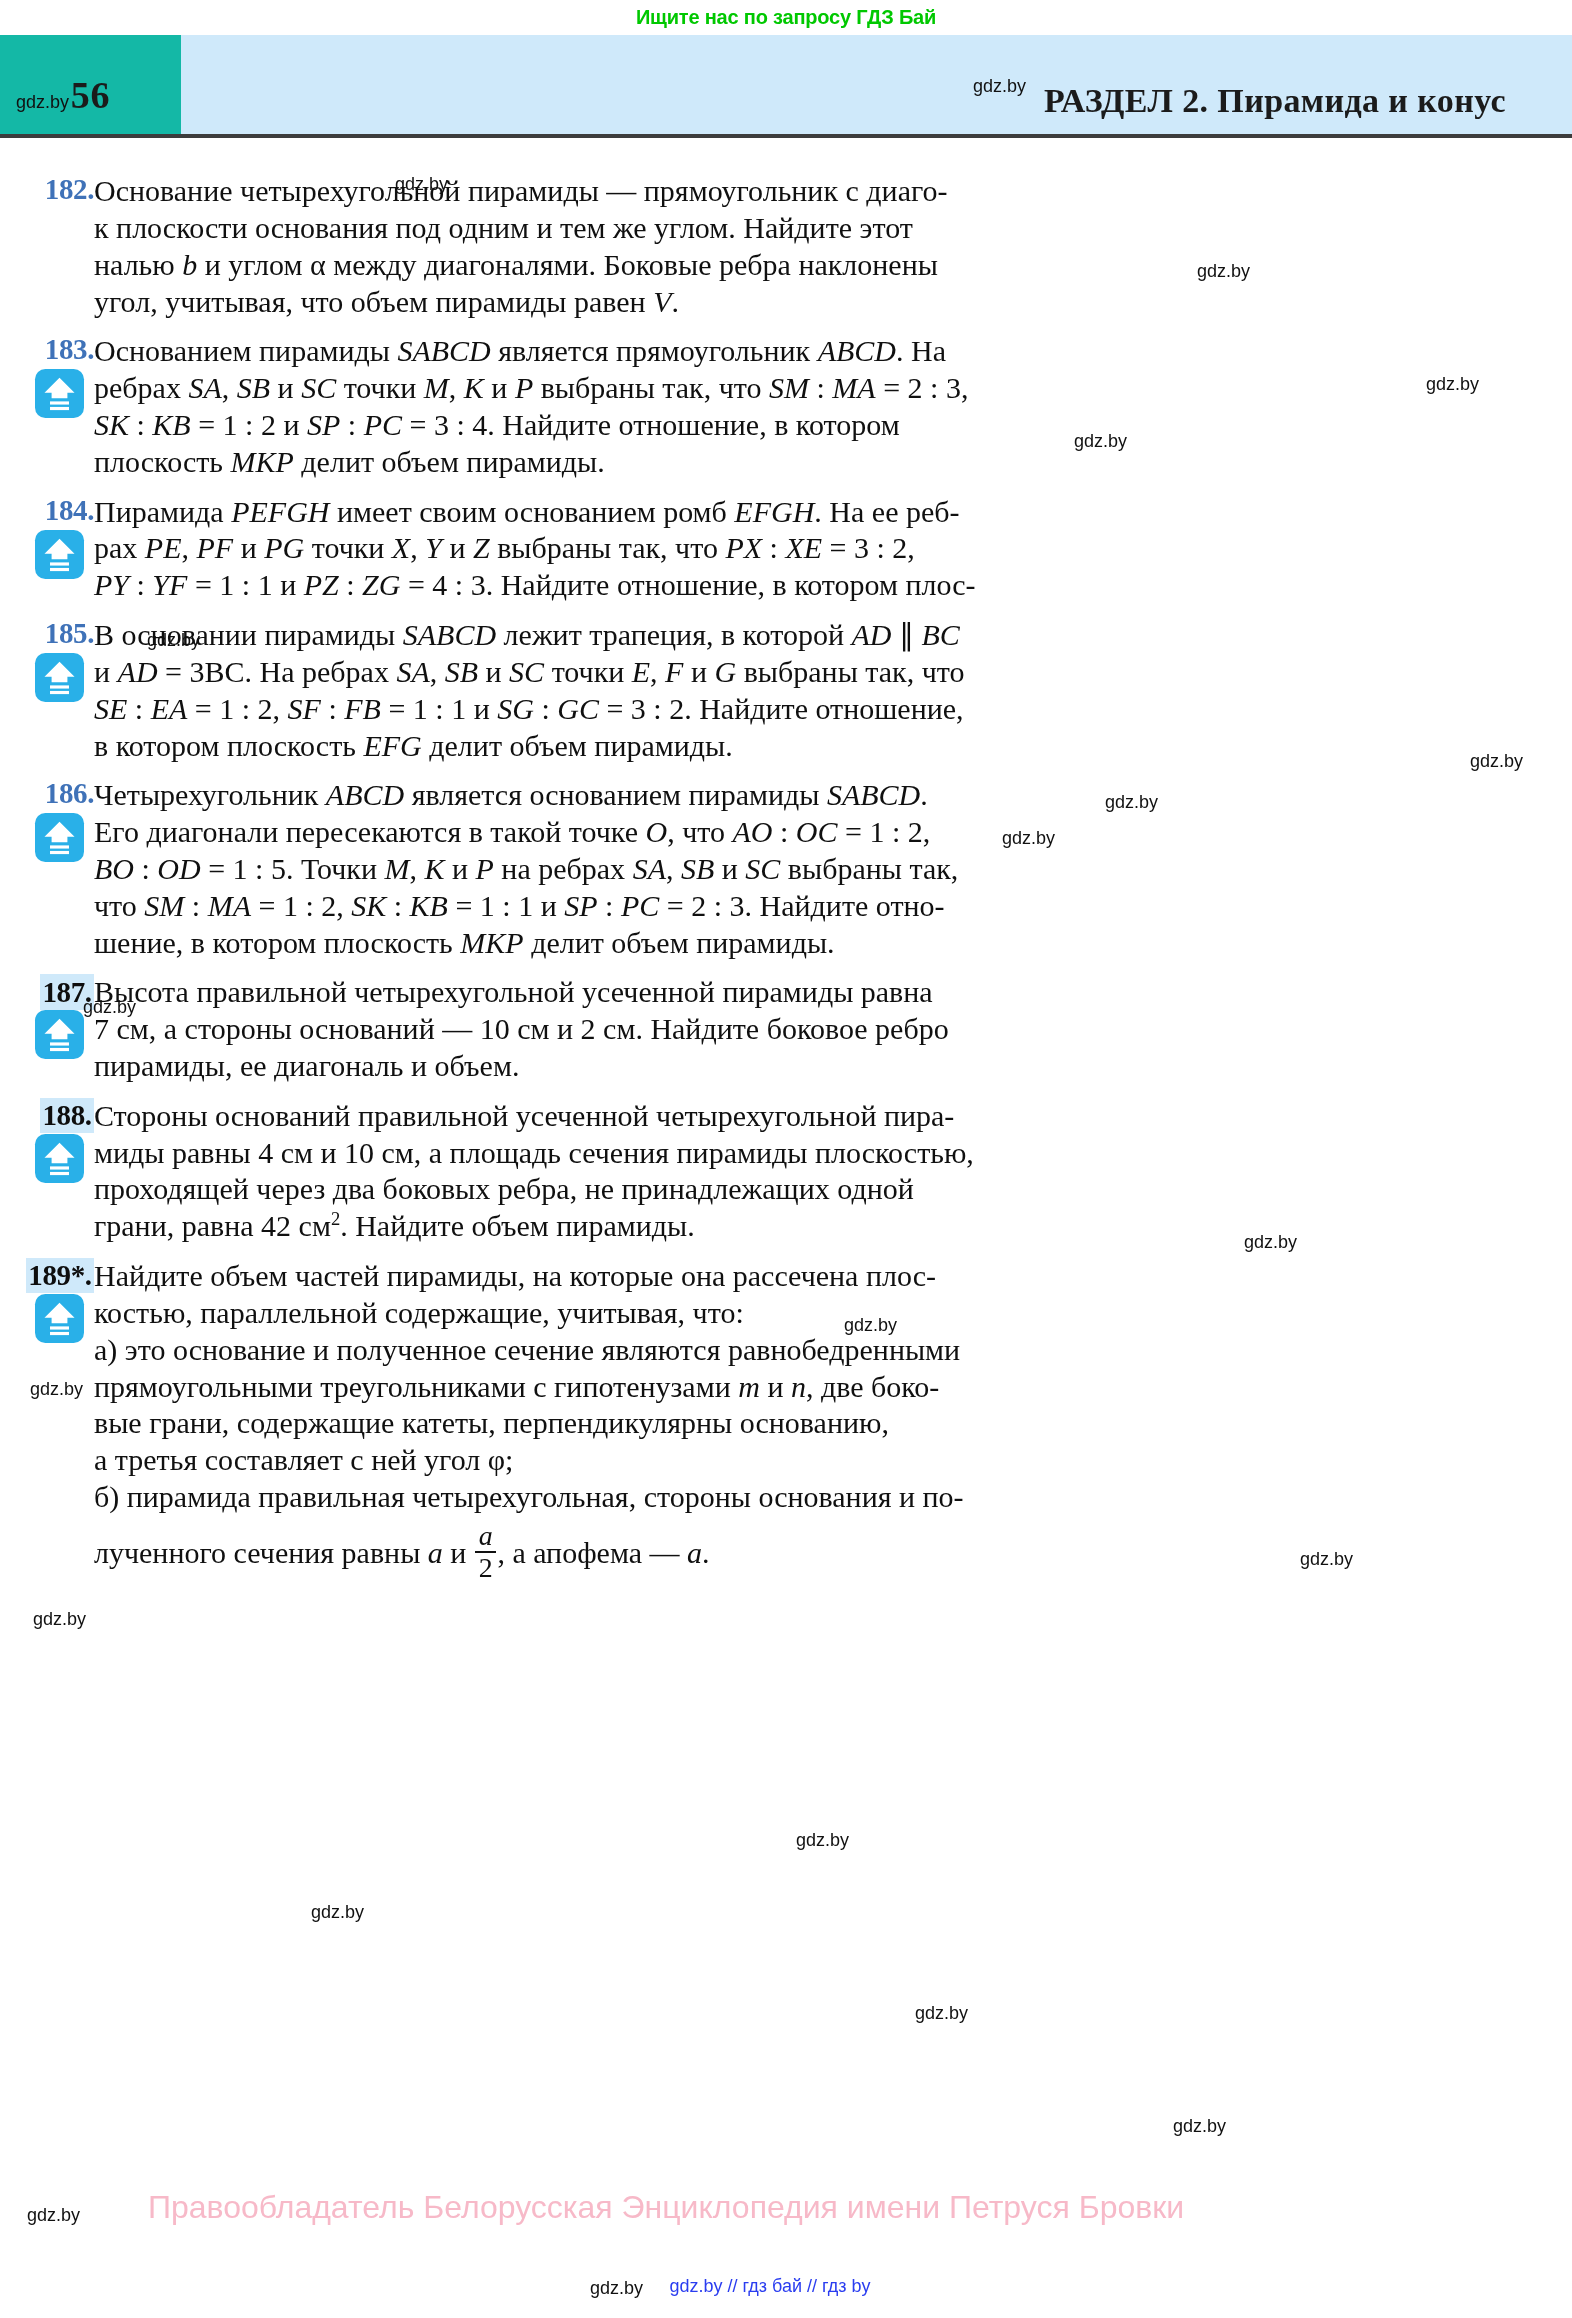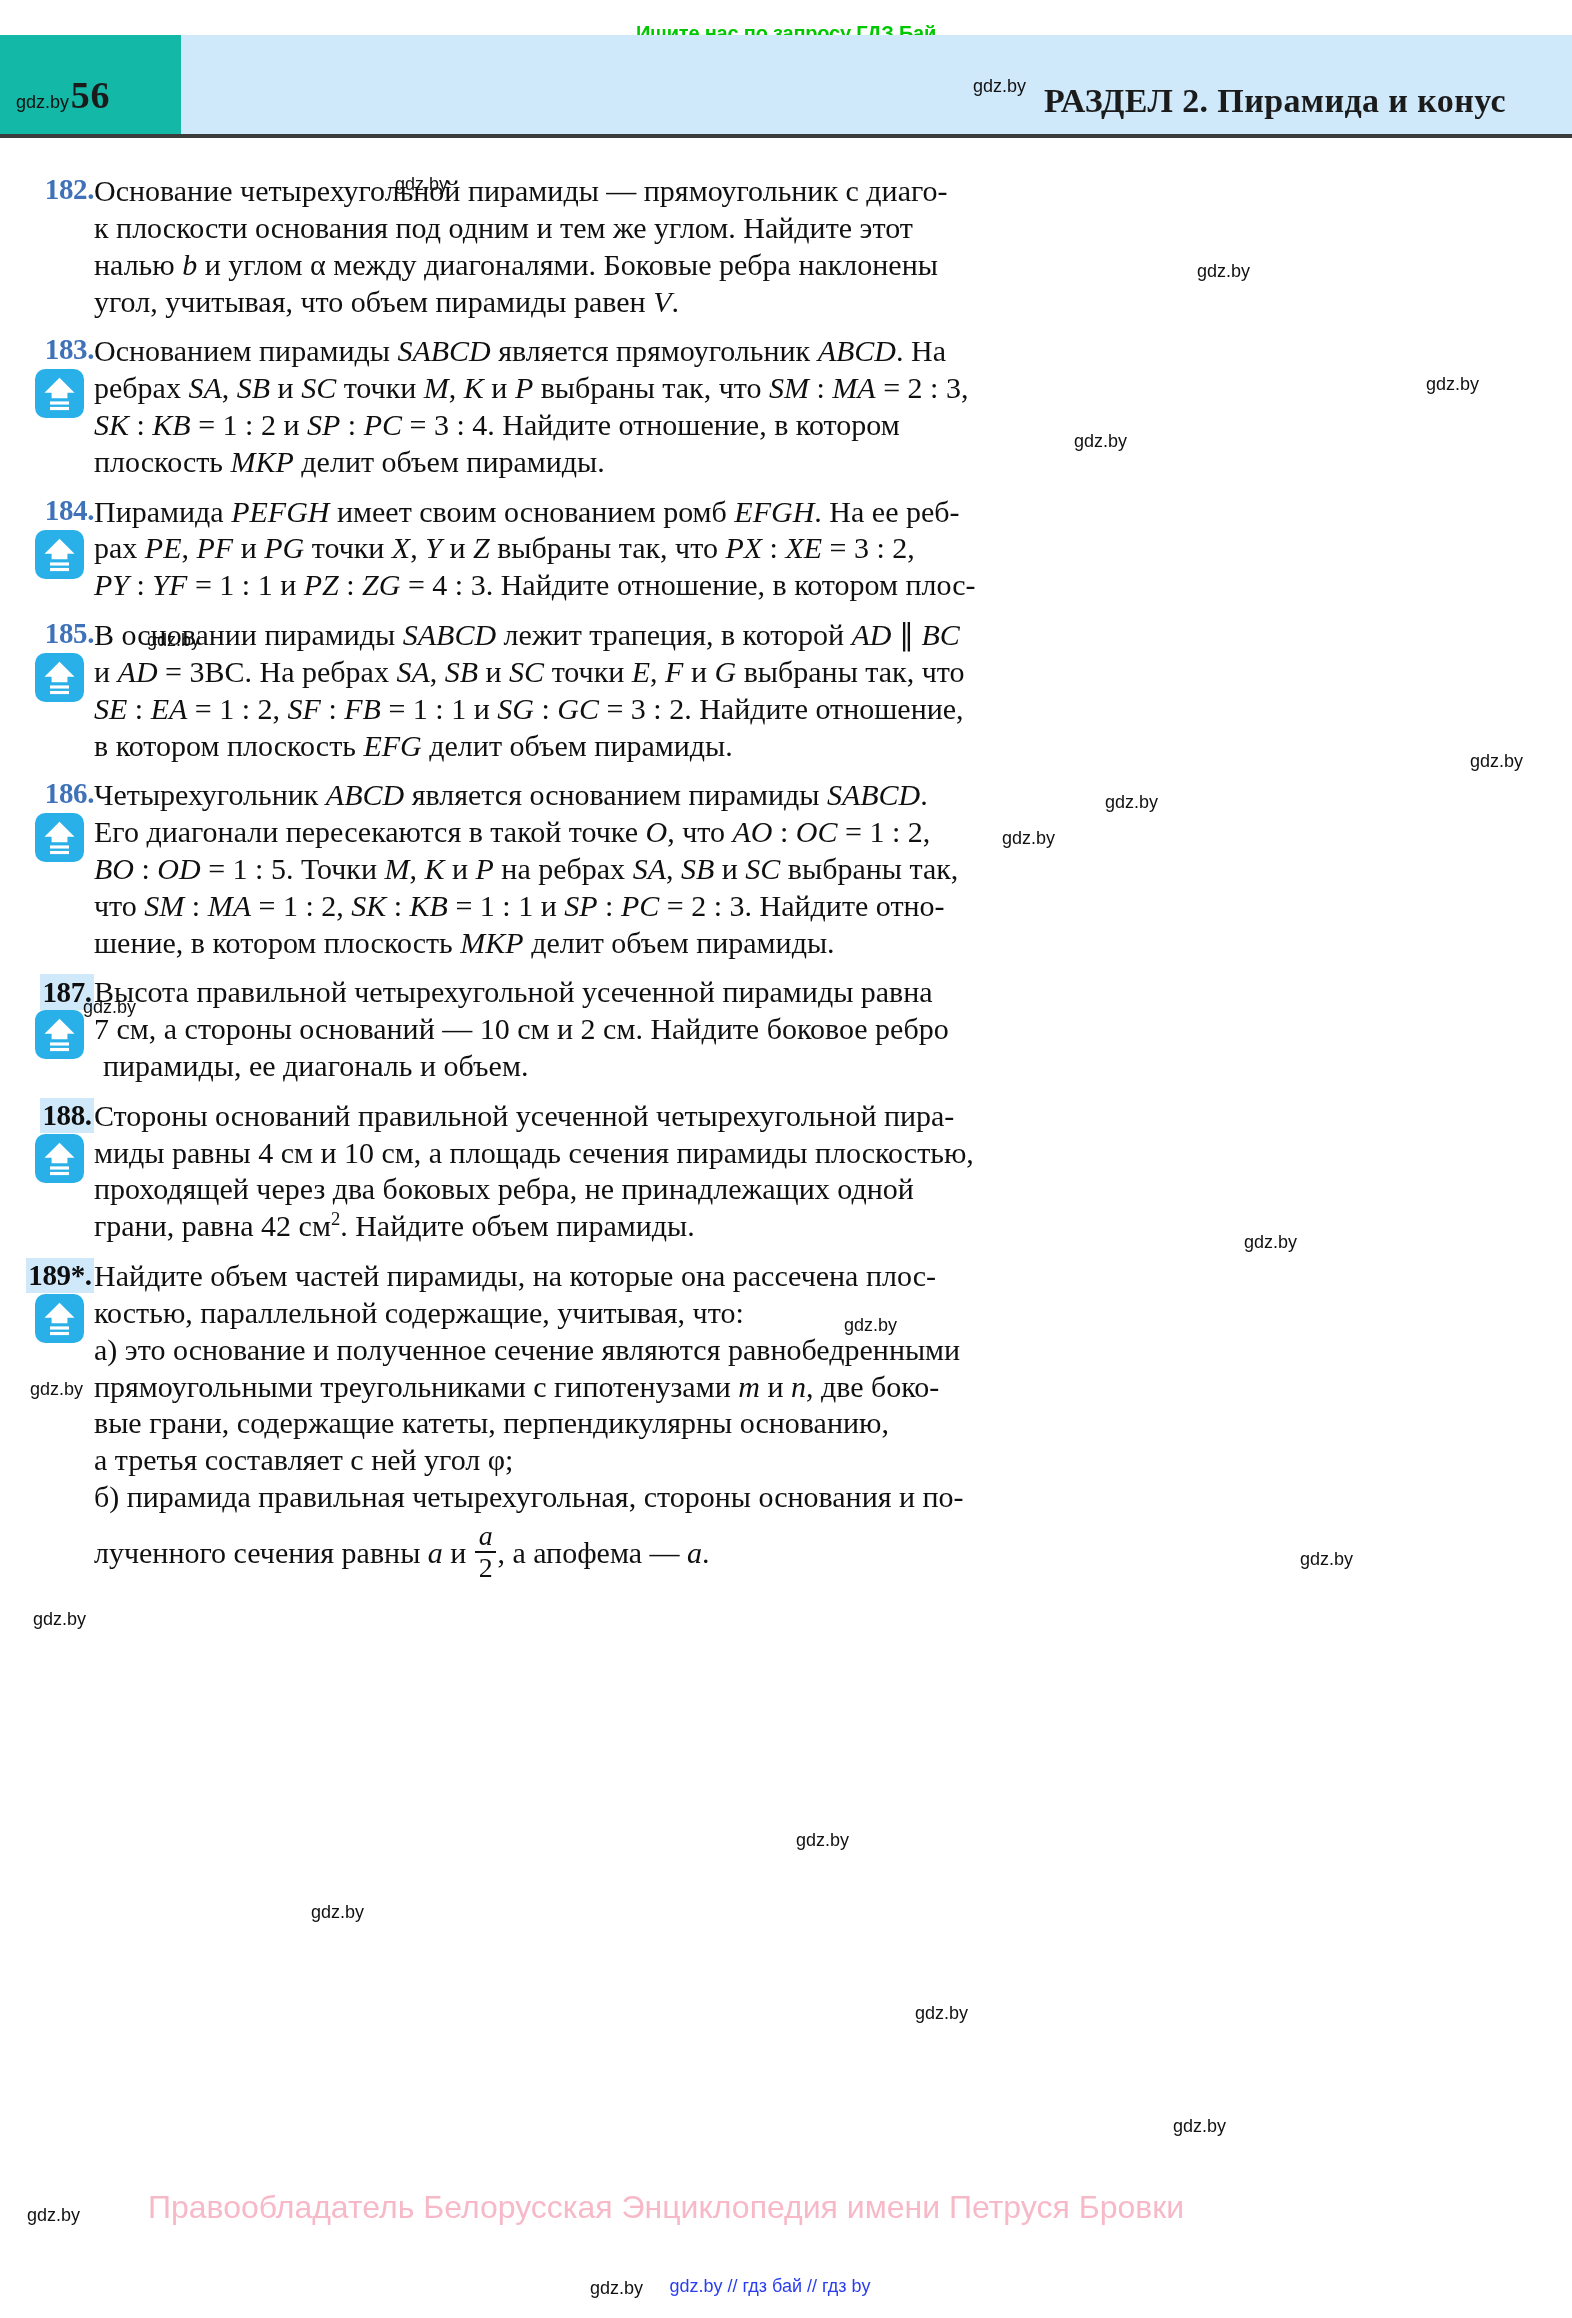--- a/index.html
+++ b/index.html
@@ -11,21 +11,21 @@
     width: 1572px;
     height: 2319px;
     position: relative;
     font-family: "Liberation Serif", serif;
     overflow: hidden;
   }
 
   
   .promo-bar {
     position: absolute;
-    top: 16px;
+    top: 0;
     left: 0;
     width: 1572px;
     height: 35px;
     display: flex;
     align-items: center;
     justify-content: center;
   }
   .promo-text {
     color: #00c800;
     font-family: "Liberation Sans", sans-serif;
@@ -291,21 +291,21 @@
           <svg width="49" height="49" viewBox="0 0 62 62">
             <path d="M31 11 L50 30 L41 30 L41 37 L21 37 L21 30 L12 30 Z" fill="#ffffff"></path>
             <rect x="19" y="41" width="24" height="4" fill="#ffffff"></rect>
             <rect x="19" y="48" width="24" height="4" fill="#ffffff"></rect>
           </svg>
         </div>
       </div>
       <div class="ex-body">
         <p>Высота правильной четырехугольной усеченной пирамиды равна</p>
         <p>7 см, а стороны оснований — 10 см и 2 см. Найдите боковое ребро</p>
-        <p style="text-align: left; margin-left: 9px;">пирамиды, ее диагональ и объем.</p>
+        <p style="text-align: left;">пирамиды, ее диагональ и объем.</p>
       </div>
     </div>
     <div class="exercise" style="margin-top: 12.7px;">
       <div class="ex-gutter">
         <span class="ex-num marked">188.</span>
         <div class="ex-icon">
           <svg width="49" height="49" viewBox="0 0 62 62">
             <path d="M31 11 L50 30 L41 30 L41 37 L21 37 L21 30 L12 30 Z" fill="#ffffff"></path>
             <rect x="19" y="41" width="24" height="4" fill="#ffffff"></rect>
             <rect x="19" y="48" width="24" height="4" fill="#ffffff"></rect>

